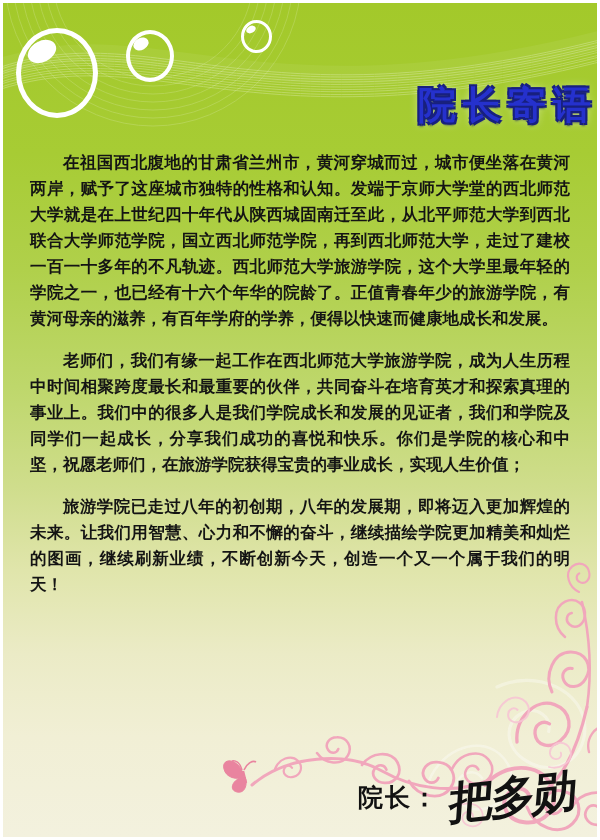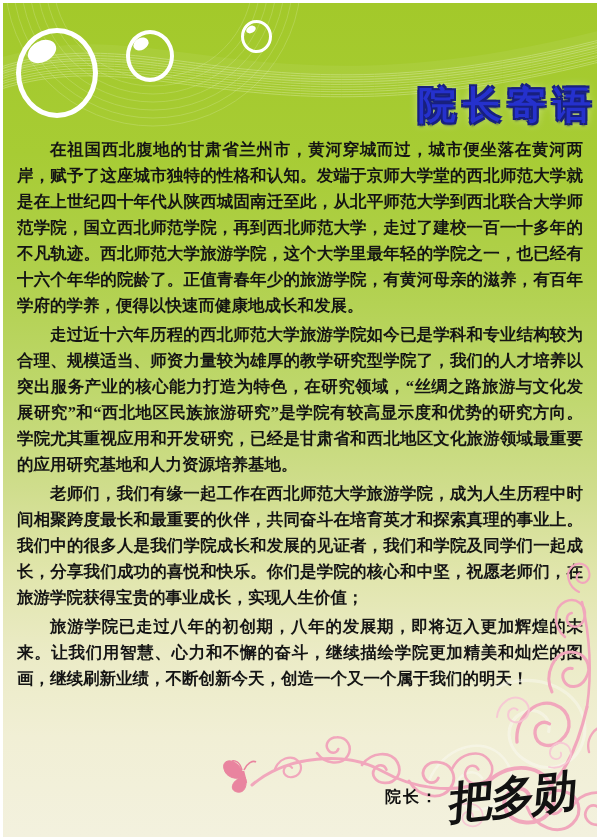--- a/index.html
+++ b/index.html
@@ -37,29 +37,29 @@
       0 0 10px rgba(235,250,210,0.9);
   }
   .body-text{
     position:absolute;top:131px;left:0;right:0;
     padding:0 11px;
     color:#141414;
     font-size:16.5px;line-height:26px;
     font-weight:700;
     text-align:justify;
   }
-  .body-text p{margin:3px;text-indent:2em;}
+  .body-text p{margin:16px;text-indent:2em;}
   .flourish-svg{position:absolute;right:0;bottom:0;width:400px;height:280px;pointer-events:none;}
   .signature{
     position:absolute;bottom:10px;right:22px;
     display:flex;align-items:center;
     color:#111111;
   }
   .sig-label{
-    font-size:16px;font-weight:bold;letter-spacing:2px;
+    font-size:25px;font-weight:bold;letter-spacing:2px;
     font-family:"Liberation Serif", serif;
   }
   .sig-name{
     display:inline-block;
     margin-left:10px;
     font-size:45px;font-weight:bold;letter-spacing:-3px;
     transform:rotate(-6deg) skewX(-10deg);
     font-family:"Liberation Serif", serif;
   }
 </style>
@@ -102,21 +102,20 @@
     <div class="hl"></div>
   </div>
   <div class="bubble bubble-sm">
     <div class="hl"></div>
   </div>
 
   <h1 class="title">院长寄语</h1>
 
   <div class="body-text">
     <p>在祖国西北腹地的甘肃省兰州市，黄河穿城而过，城市便坐落在黄河两岸，赋予了这座城市独特的性格和认知。发端于京师大学堂的西北师范大学就是在上世纪四十年代从陕西城固南迁至此，从北平师范大学到西北联合大学师范学院，国立西北师范学院，再到西北师范大学，走过了建校一百一十多年的不凡轨迹。西北师范大学旅游学院，这个大学里最年轻的学院之一，也已经有十六个年华的院龄了。正值青春年少的旅游学院，有黄河母亲的滋养，有百年学府的学养，便得以快速而健康地成长和发展。</p>
-    <p>走过近十六年历程的西北师范大学旅游学院如今已是学科和专业结构较为合理、规模适当、师资力量较为雄厚的教学研究型学院了，我们的人才培养以突出服务产业的核心能力打造为特色，在研究领域，“丝绸之路旅游与文化发展研究”和“西北地区民族旅游研究”是学院有较高显示度和优势的研究方向。学院尤其重视应用和开发研究，已经是甘肃省和西北地区文化旅游领域最重要的应用研究基地和人力资源培养基地。</p>
     <p>老师们，我们有缘一起工作在西北师范大学旅游学院，成为人生历程中时间相聚跨度最长和最重要的伙伴，共同奋斗在培育英才和探索真理的事业上。我们中的很多人是我们学院成长和发展的见证者，我们和学院及同学们一起成长，分享我们成功的喜悦和快乐。你们是学院的核心和中坚，祝愿老师们，在旅游学院获得宝贵的事业成长，实现人生价值；</p>
     <p>旅游学院已走过八年的初创期，八年的发展期，即将迈入更加辉煌的未来。让我们用智慧、心力和不懈的奋斗，继续描绘学院更加精美和灿烂的图画，继续刷新业绩，不断创新今天，创造一个又一个属于我们的明天！</p>
   </div>
 
   <svg class="flourish-svg" viewBox="0 0 400 280">
     <defs>
       <path id="curlA" d="M0 0 C 14 -14, 38 -12, 44 4 C 49 18, 38 30, 24 27 C 13 25, 8 14, 15 7 C 20 2, 28 4, 29 11" fill="none"></path>
     </defs>
 
     <g stroke="#ffffff" fill="none" opacity="0.35" stroke-linecap="round">

